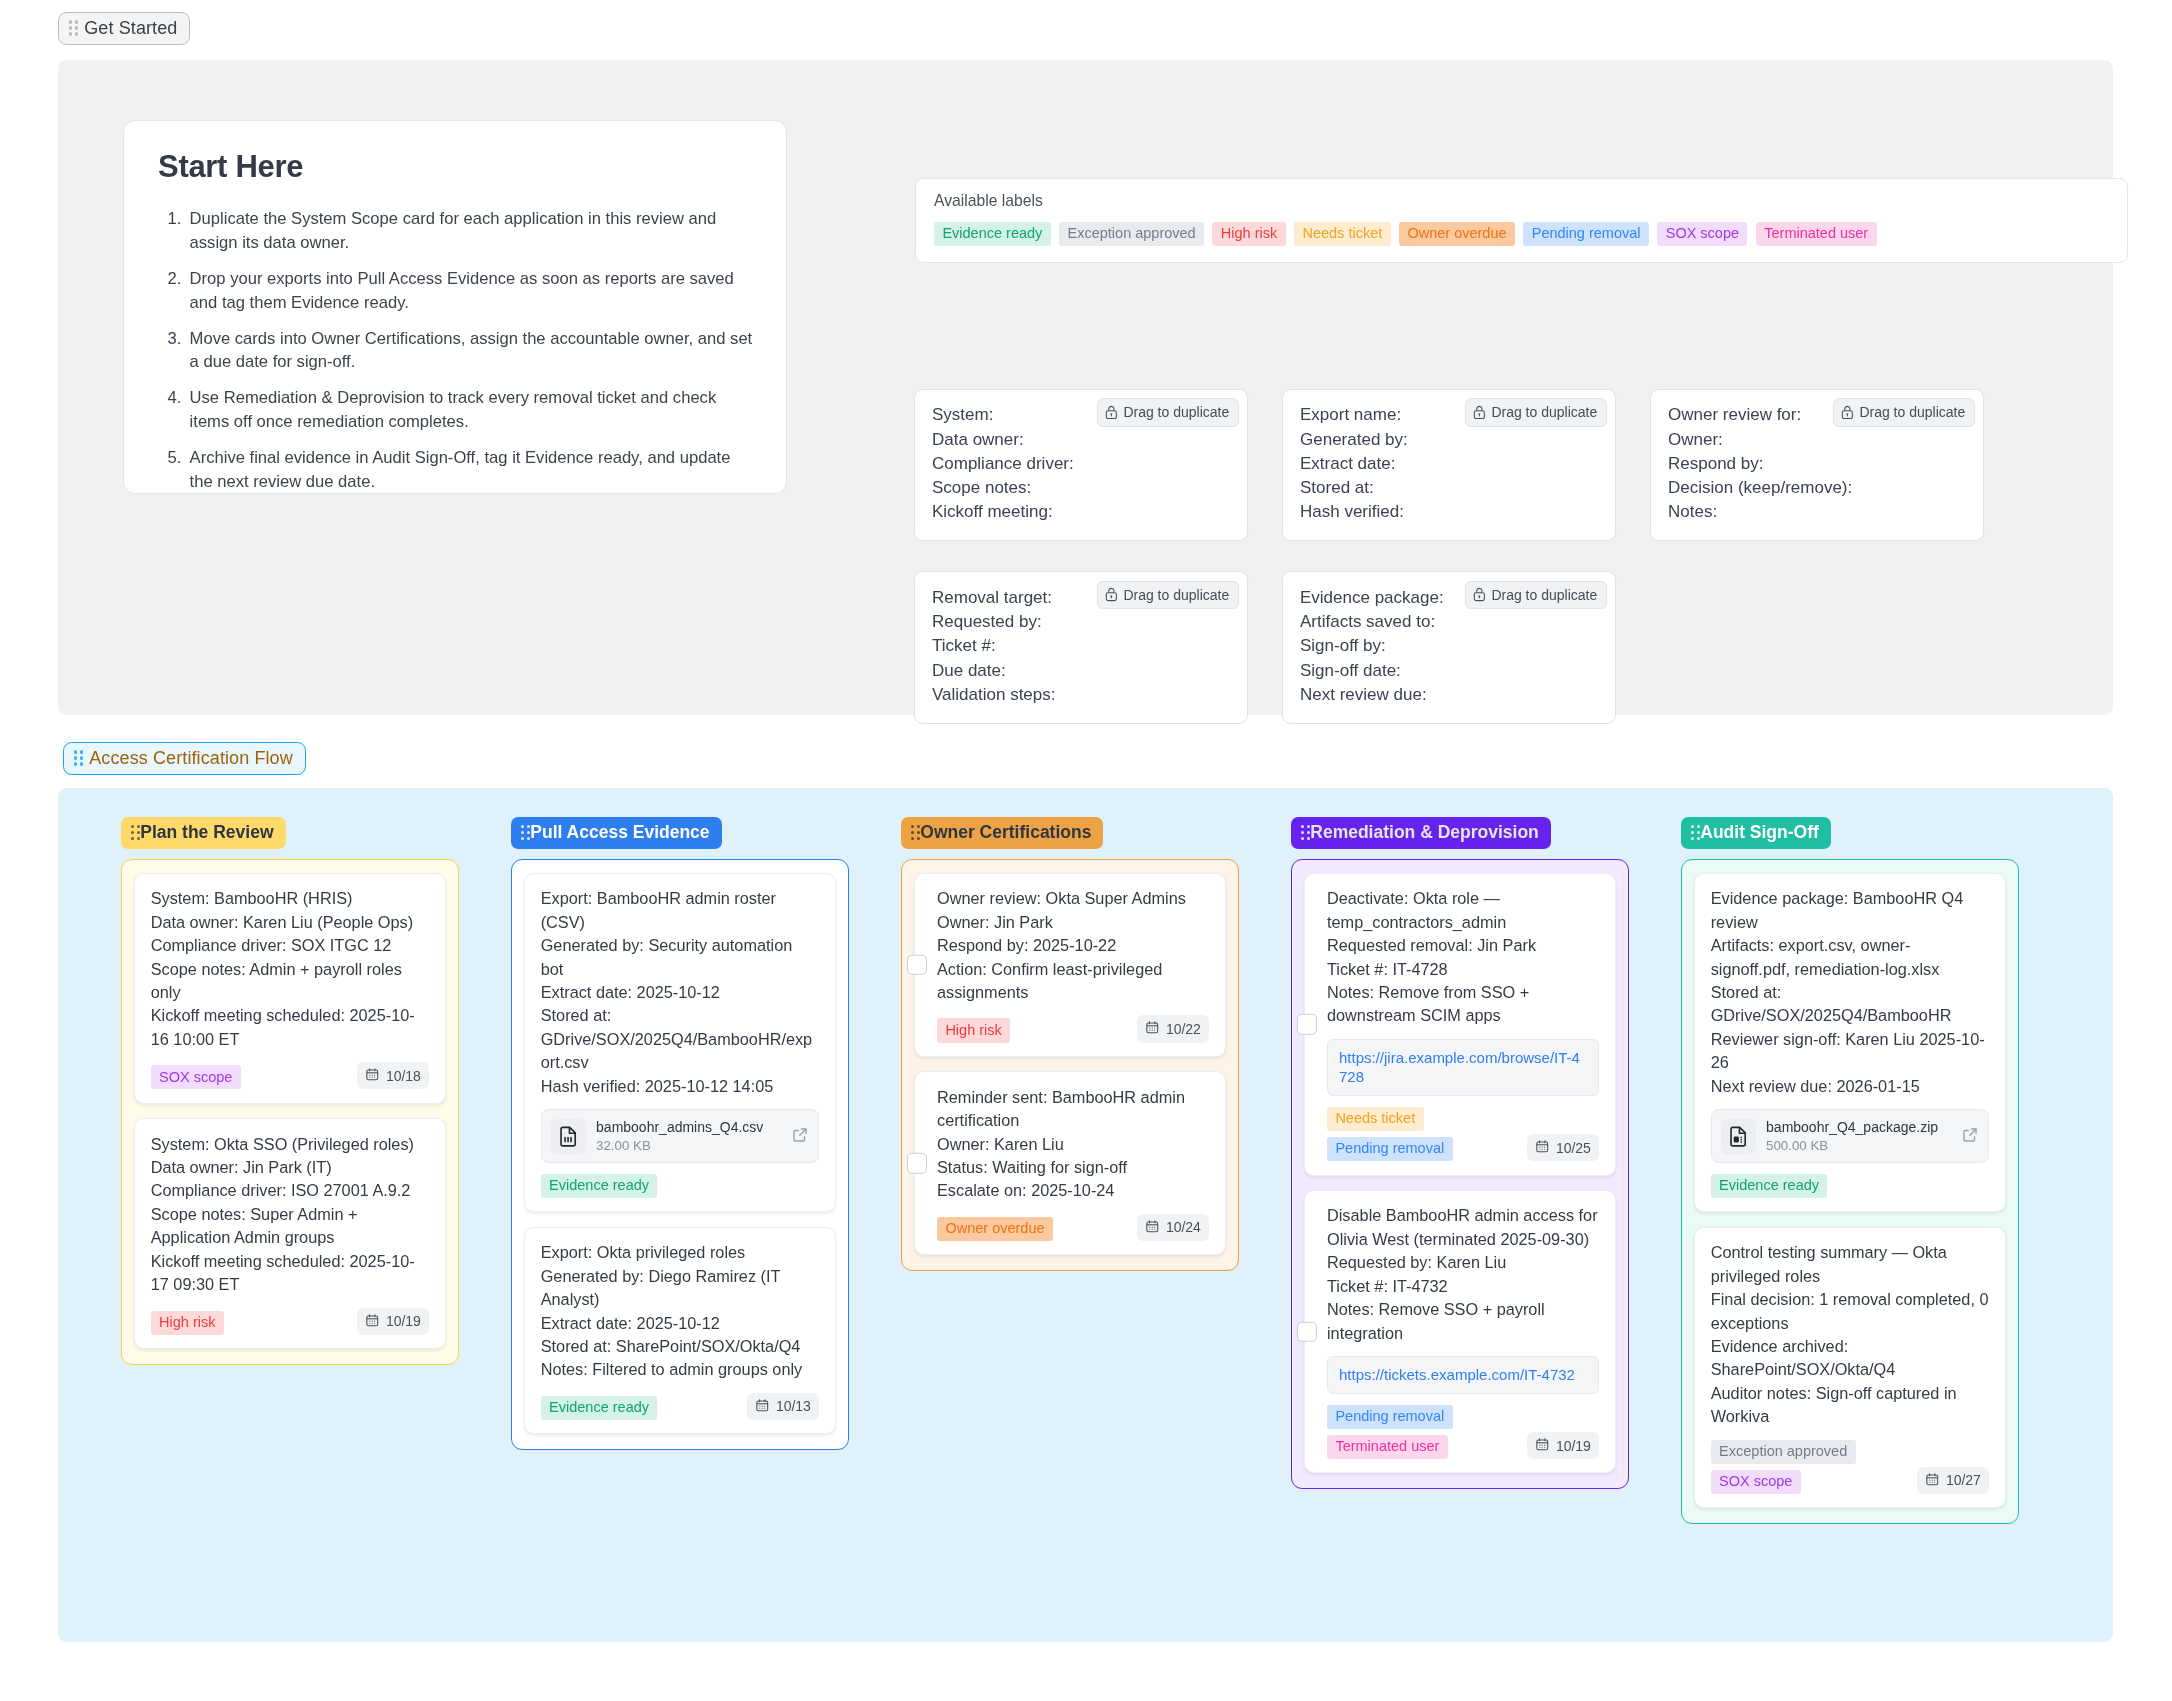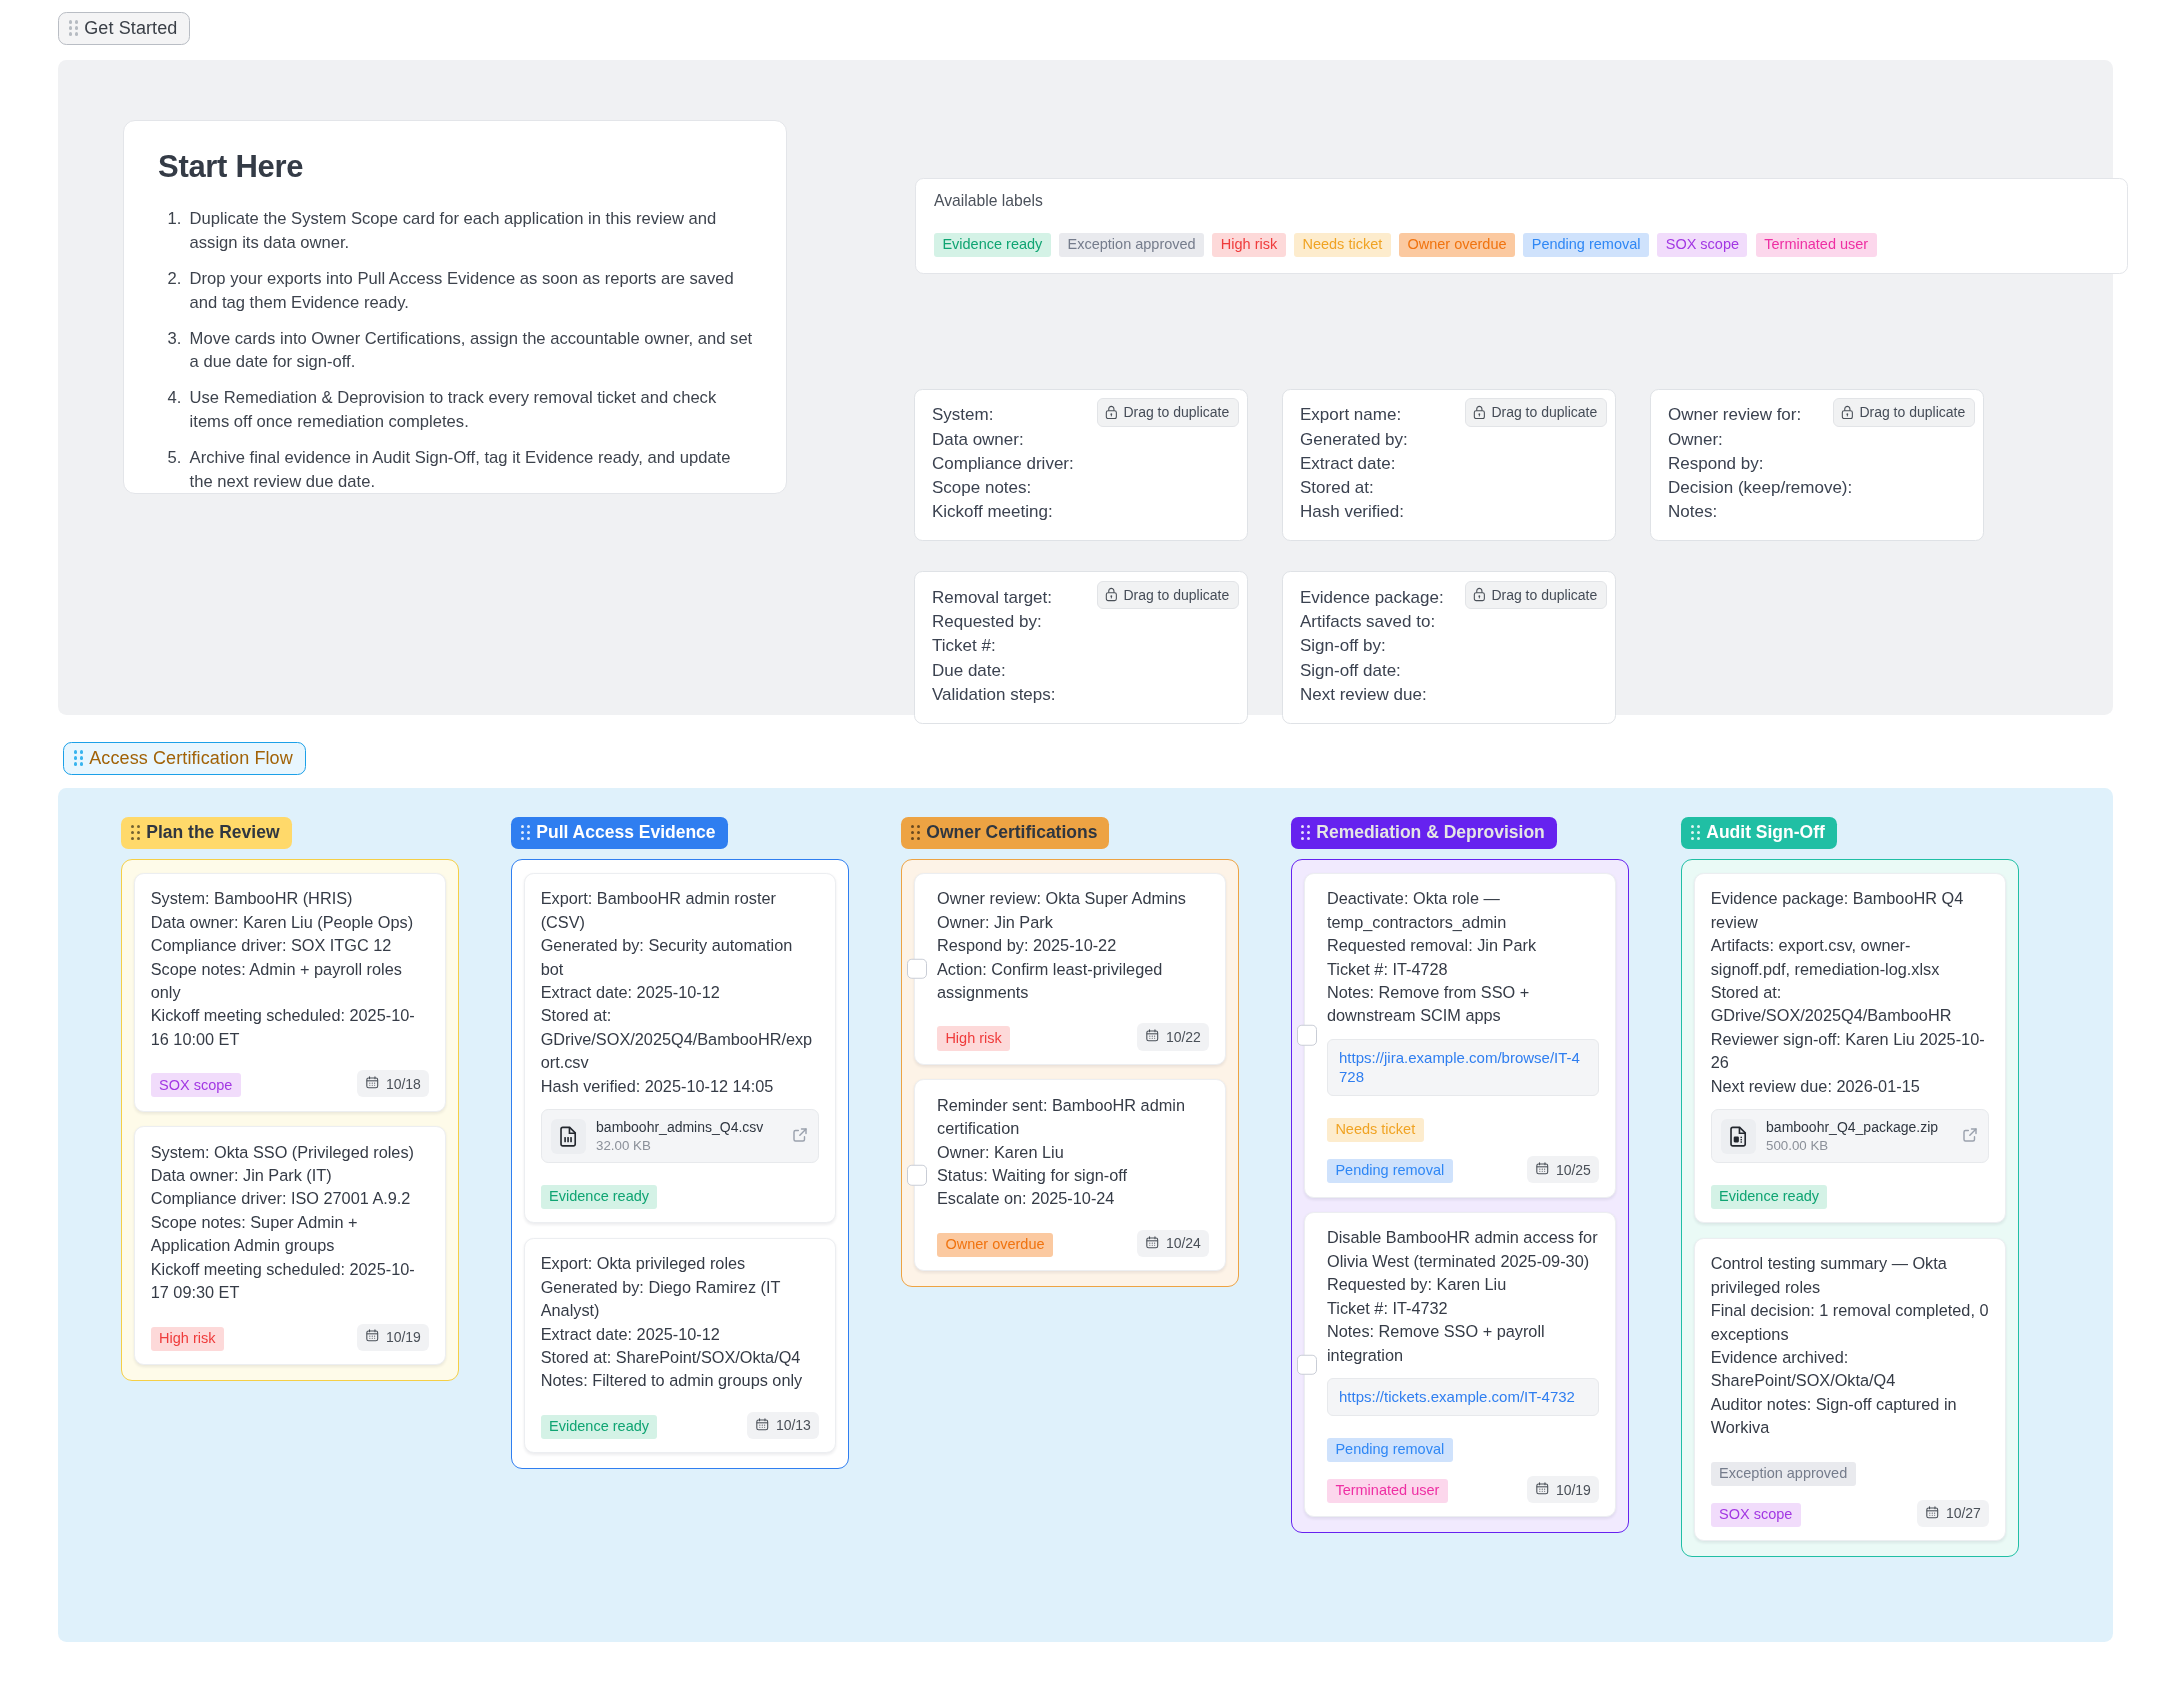--- a/index.html
+++ b/index.html
@@ -60,21 +60,21 @@
   .labels-box {
     position:absolute; left:857px; top:118px; width:1213px;
     background:#fff; border:1.2px solid #e3e5e9; border-radius:8.4px;
     padding: 13.3px 17px 15.7px 18px;
   }
   .labels-title { font-size: 15.7px; color:#4b515b; margin-bottom: 12px; }
   .labels-row { display:flex; flex-wrap:wrap; gap: 8.4px; }
 
   .tag {
     display:inline-block; padding: 4.2px 8.4px 5.4px; border-radius: 3px;
-    font-size: 14.5px; line-height: 1; font-weight: 500; white-space: nowrap; margin-top: 11px;
+    font-size: 14.5px; line-height: 1; font-weight: 500; white-space: nowrap;
   }
 
   
   .tpl-heading {
     position:absolute; left:856px; top:241px; width: 1214px;
   }
   .tpl-heading h2 {
     margin:0; font-size: 37px; font-weight: 700; color:#373e4a; letter-spacing:-0.3px;
   }
   .tpl-rule {
@@ -107,21 +107,21 @@
     position:absolute; left:58px; top:788px;
     width: 2055px; height: 854px;
     background:#dff1fb; border-radius: 8.4px;
   }
   .columns {
     position:absolute; left:63px; top:29px;
     display:flex; gap: 52px; align-items:flex-start;
   }
   .col { width: 338px; }
   .col-head {
-    display:inline-flex; align-items:center; gap:6px;
+    display:inline-flex; align-items:center; 
     padding: 6.6px 12px 7.8px 9.7px; border-radius: 7.2px;
     font-size: 17.5px; font-weight: 600; line-height:1; white-space:nowrap;
   }
   .col-head .grip i { background: rgba(255,255,255,.85); }
   .col-head.light .grip i { background: rgba(0,0,0,.55); }
 
   .col-body {
     margin-top: 9.7px; border-radius: 11px; border:1.8px solid transparent;
     padding: 13.3px 12px 14.5px 12px;
   }

